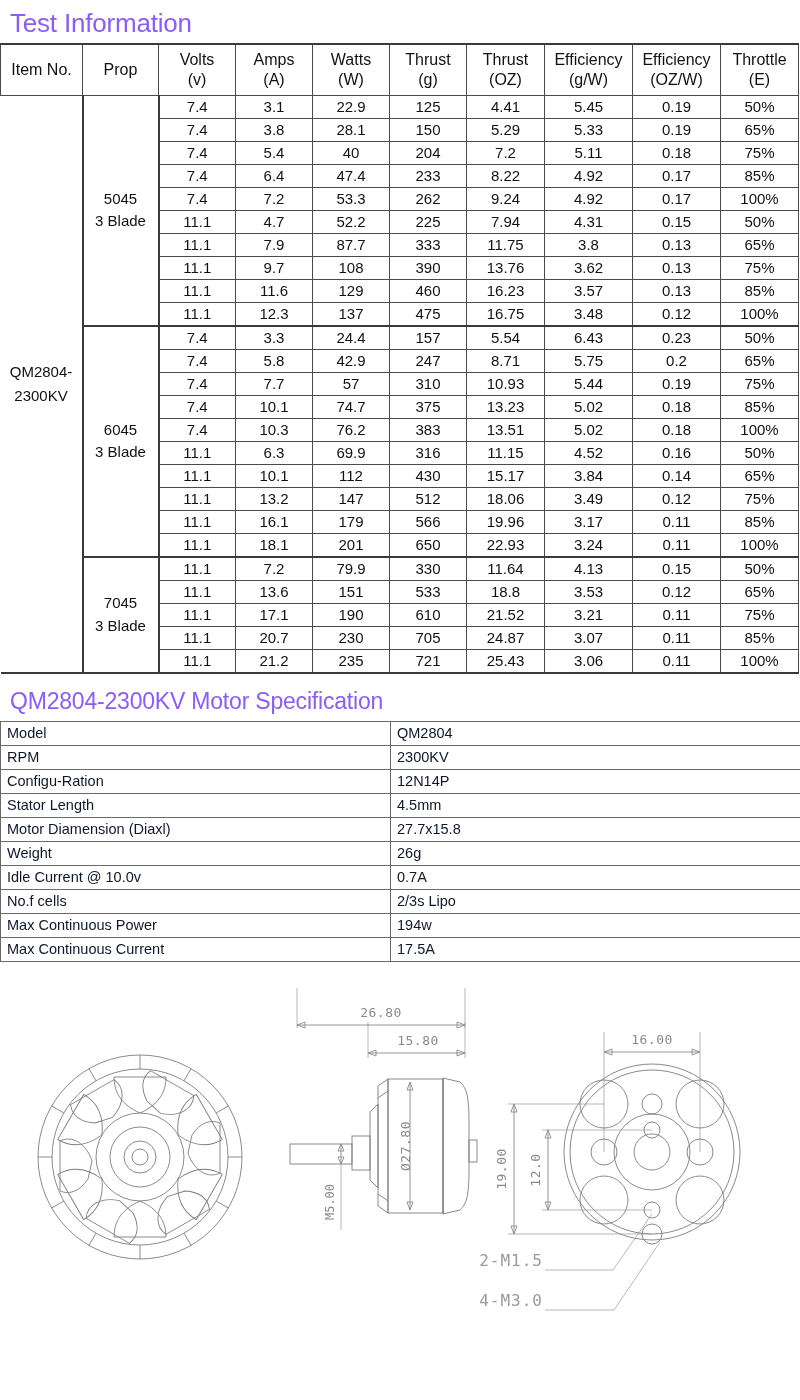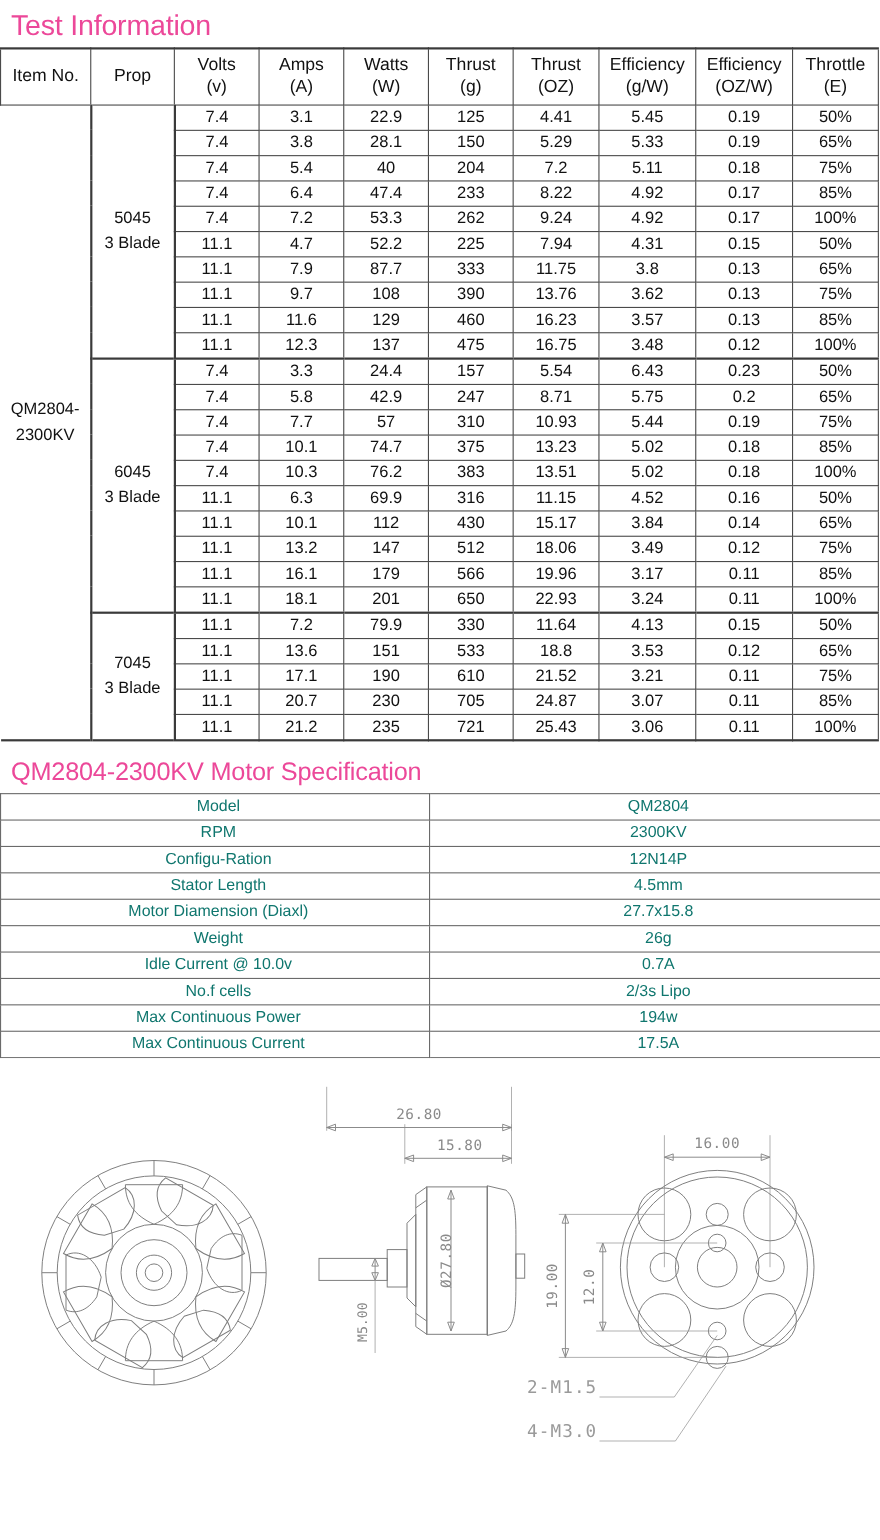--- a/index.html
+++ b/index.html
@@ -14,21 +14,21 @@
     font-family: "Liberation Sans", sans-serif;
     color: #1a1a1a;
     overflow: hidden;
   }
 
   
   .section-title {
     font-size: 26px;
     font-weight: 400;
     letter-spacing: -0.2px;
-    color: #ec4899;
+    color: #8b5cf6;
     padding: 6px 0 4px 10px;
     line-height: 1.18;
   }
   #test-info-title { padding-top: 8px; }
   #spec-title { padding-top: 14px; font-size: 23px; }
 
   
   table {
     border-collapse: collapse;
     table-layout: fixed;
@@ -94,23 +94,23 @@
   #spec-table {
     border: 1px solid #4a4a4a;
     margin-top: 2px;
   }
   #spec-table td {
     border: 1px solid #6a6a6a;
     font-size: 14.5px;
     font-weight: 400;
     padding: 3px 0 3px 6px;
     height: 17px;
-    text-align: center;
+    text-align: left;
     vertical-align: middle;
-    color: #0f766e;
+    color: #0f172a;
   }
   col.c-spec-k { width: 390px; }
   col.c-spec-v { width: 410px; }
 
   
   #drawings {
     position: relative;
     width: 800px;
     height: 358px;
     background: #ffffff;

